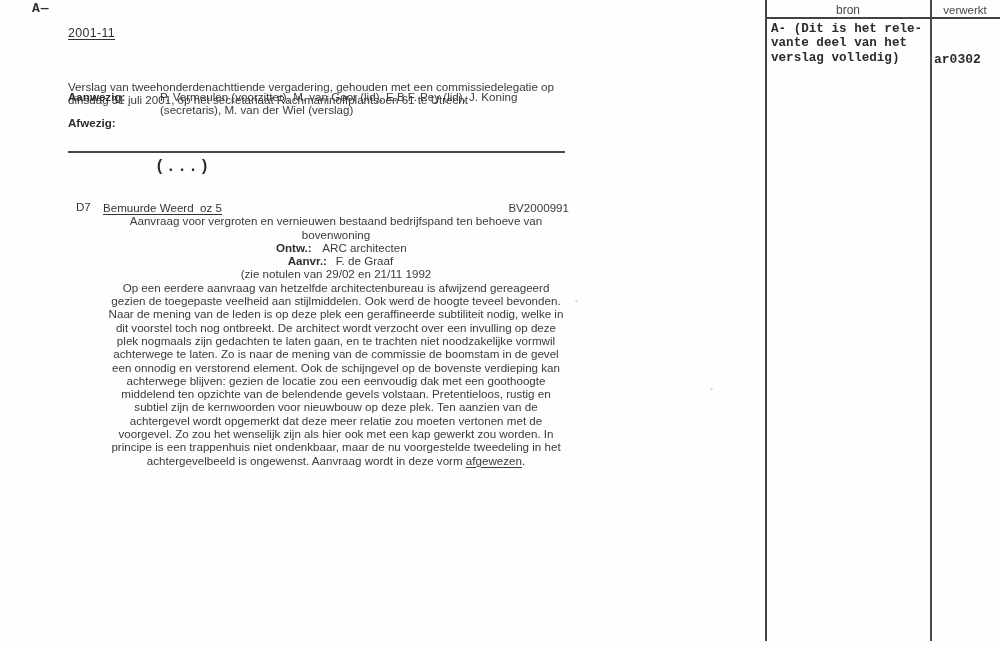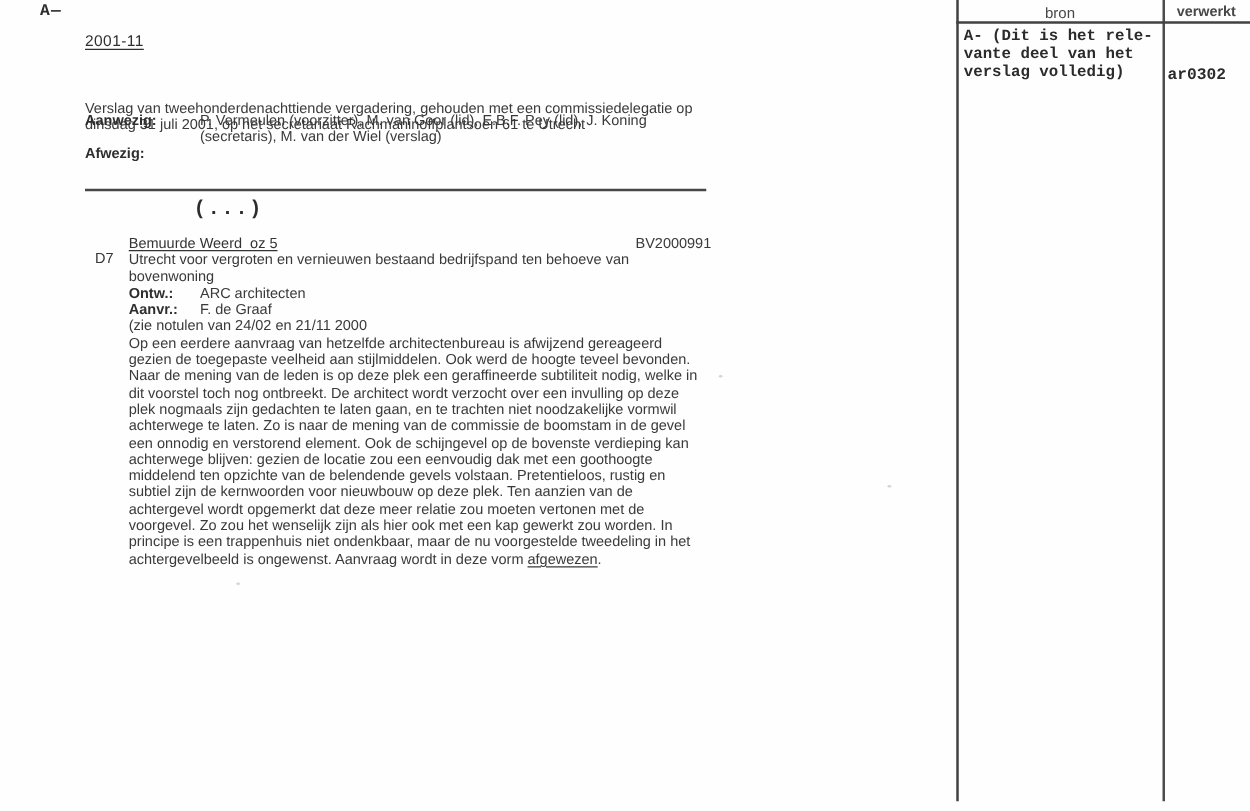--- a/index.html
+++ b/index.html
@@ -26,34 +26,34 @@
   .att-row{display:flex;}
   .att-label{width:92px;font-weight:bold;color:#2e2e2e;flex:none;}
   .att-value{color:#3a3a3a;}
 
   
   .divider{left:68px;top:151px;width:497px;height:2px;background:#474747;}
   .omission{left:155px;top:158px;font-size:16px;font-weight:bold;color:#2d2d2d;letter-spacing:1.5px;}
 
   
   .item-no{left:76px;top:200px;font-size:11.6px;color:#343434;}
-  .item-col{left:103px;top:188px;width:466px;font-size:11.6px;line-height:13.3px;color:#3a3a3a;}
+  .item-col{left:103px;top:201px;width:466px;font-size:11.6px;line-height:13.3px;color:#3a3a3a;text-align:center;}
   .item-head{display:flex;justify-content:space-between;}
   .item-address{white-space:pre;color:#343434;}
   .item-code{color:#3a3a3a;}
   .kv-label{display:inline-block;width:57px;font-weight:bold;color:#2e2e2e;}
   .verdict{margin-top:0;}
 
   
   .vline{top:0;width:2px;height:641px;background:#424242;}
   .vline-left{left:765px;}
   .vline-right{left:930px;width:1.5px;background:#4c4c4c;}
   .hline{left:765px;top:17px;width:235px;height:1.5px;background:#424242;}
   .col-bron-header{left:766px;top:3px;width:164px;text-align:center;font-size:12px;color:#474747;}
-  .col-verwerkt-header{left:932px;top:4px;width:66px;text-align:center;font-size:11.5px;color:#474747;font-weight:bold;}
+  .col-verwerkt-header{left:932px;top:4px;width:66px;text-align:center;font-size:11.5px;color:#474747;}
   .bron-note{left:771px;top:22px;font-size:12.6px;line-height:14.4px;font-weight:bold;color:#2b2b2b;}
   .verwerkt-code{left:934px;top:52px;font-size:13px;font-weight:bold;color:#2b2b2b;}
 
   
   .speck{width:3px;height:2px;background:#c9c9c6;border-radius:50%;opacity:.8;}
 </style>
 </head>
 <body>
 
 <div class="page">
@@ -79,29 +79,29 @@
 
   <div class="abs mono omission">(...)</div>
 
   <div class="abs item-no">D7</div>
 
   <div class="abs item-col">
     <div class="item-head">
       <span class="item-address u">Bemuurde Weerd  oz 5</span>
       <span class="item-code">BV2000991</span>
     </div>
-    <div class="pre">Utrecht voor vergroten en vernieuwen bestaand bedrijfspand ten behoeve van
+    <div class="pre">Aanvraag voor vergroten en vernieuwen bestaand bedrijfspand ten behoeve van
 bovenwoning</div>
     <div>
       <span class="kv-label">Ontw.:</span><span>ARC architecten</span>
     </div>
     <div>
       <span class="kv-label">Aanvr.:</span><span>F. de Graaf</span>
     </div>
-    <div>(zie notulen van 24/02 en 21/11 2000</div>
+    <div>(zie notulen van 29/02 en 21/11 1992</div>
     <div class="pre verdict"><span>Op een eerdere aanvraag van hetzelfde architectenbureau is afwijzend gereageerd
 gezien de toegepaste veelheid aan stijlmiddelen. Ook werd de hoogte teveel bevonden.
 Naar de mening van de leden is op deze plek een geraffineerde subtiliteit nodig, welke in
 dit voorstel toch nog ontbreekt. De architect wordt verzocht over een invulling op deze
 plek nogmaals zijn gedachten te laten gaan, en te trachten niet noodzakelijke vormwil
 achterwege te laten. Zo is naar de mening van de commissie de boomstam in de gevel
 een onnodig en verstorend element. Ook de schijngevel op de bovenste verdieping kan
 achterwege blijven: gezien de locatie zou een eenvoudig dak met een goothoogte
 middelend ten opzichte van de belendende gevels volstaan. Pretentieloos, rustig en
 subtiel zijn de kernwoorden voor nieuwbouw op deze plek. Ten aanzien van de

